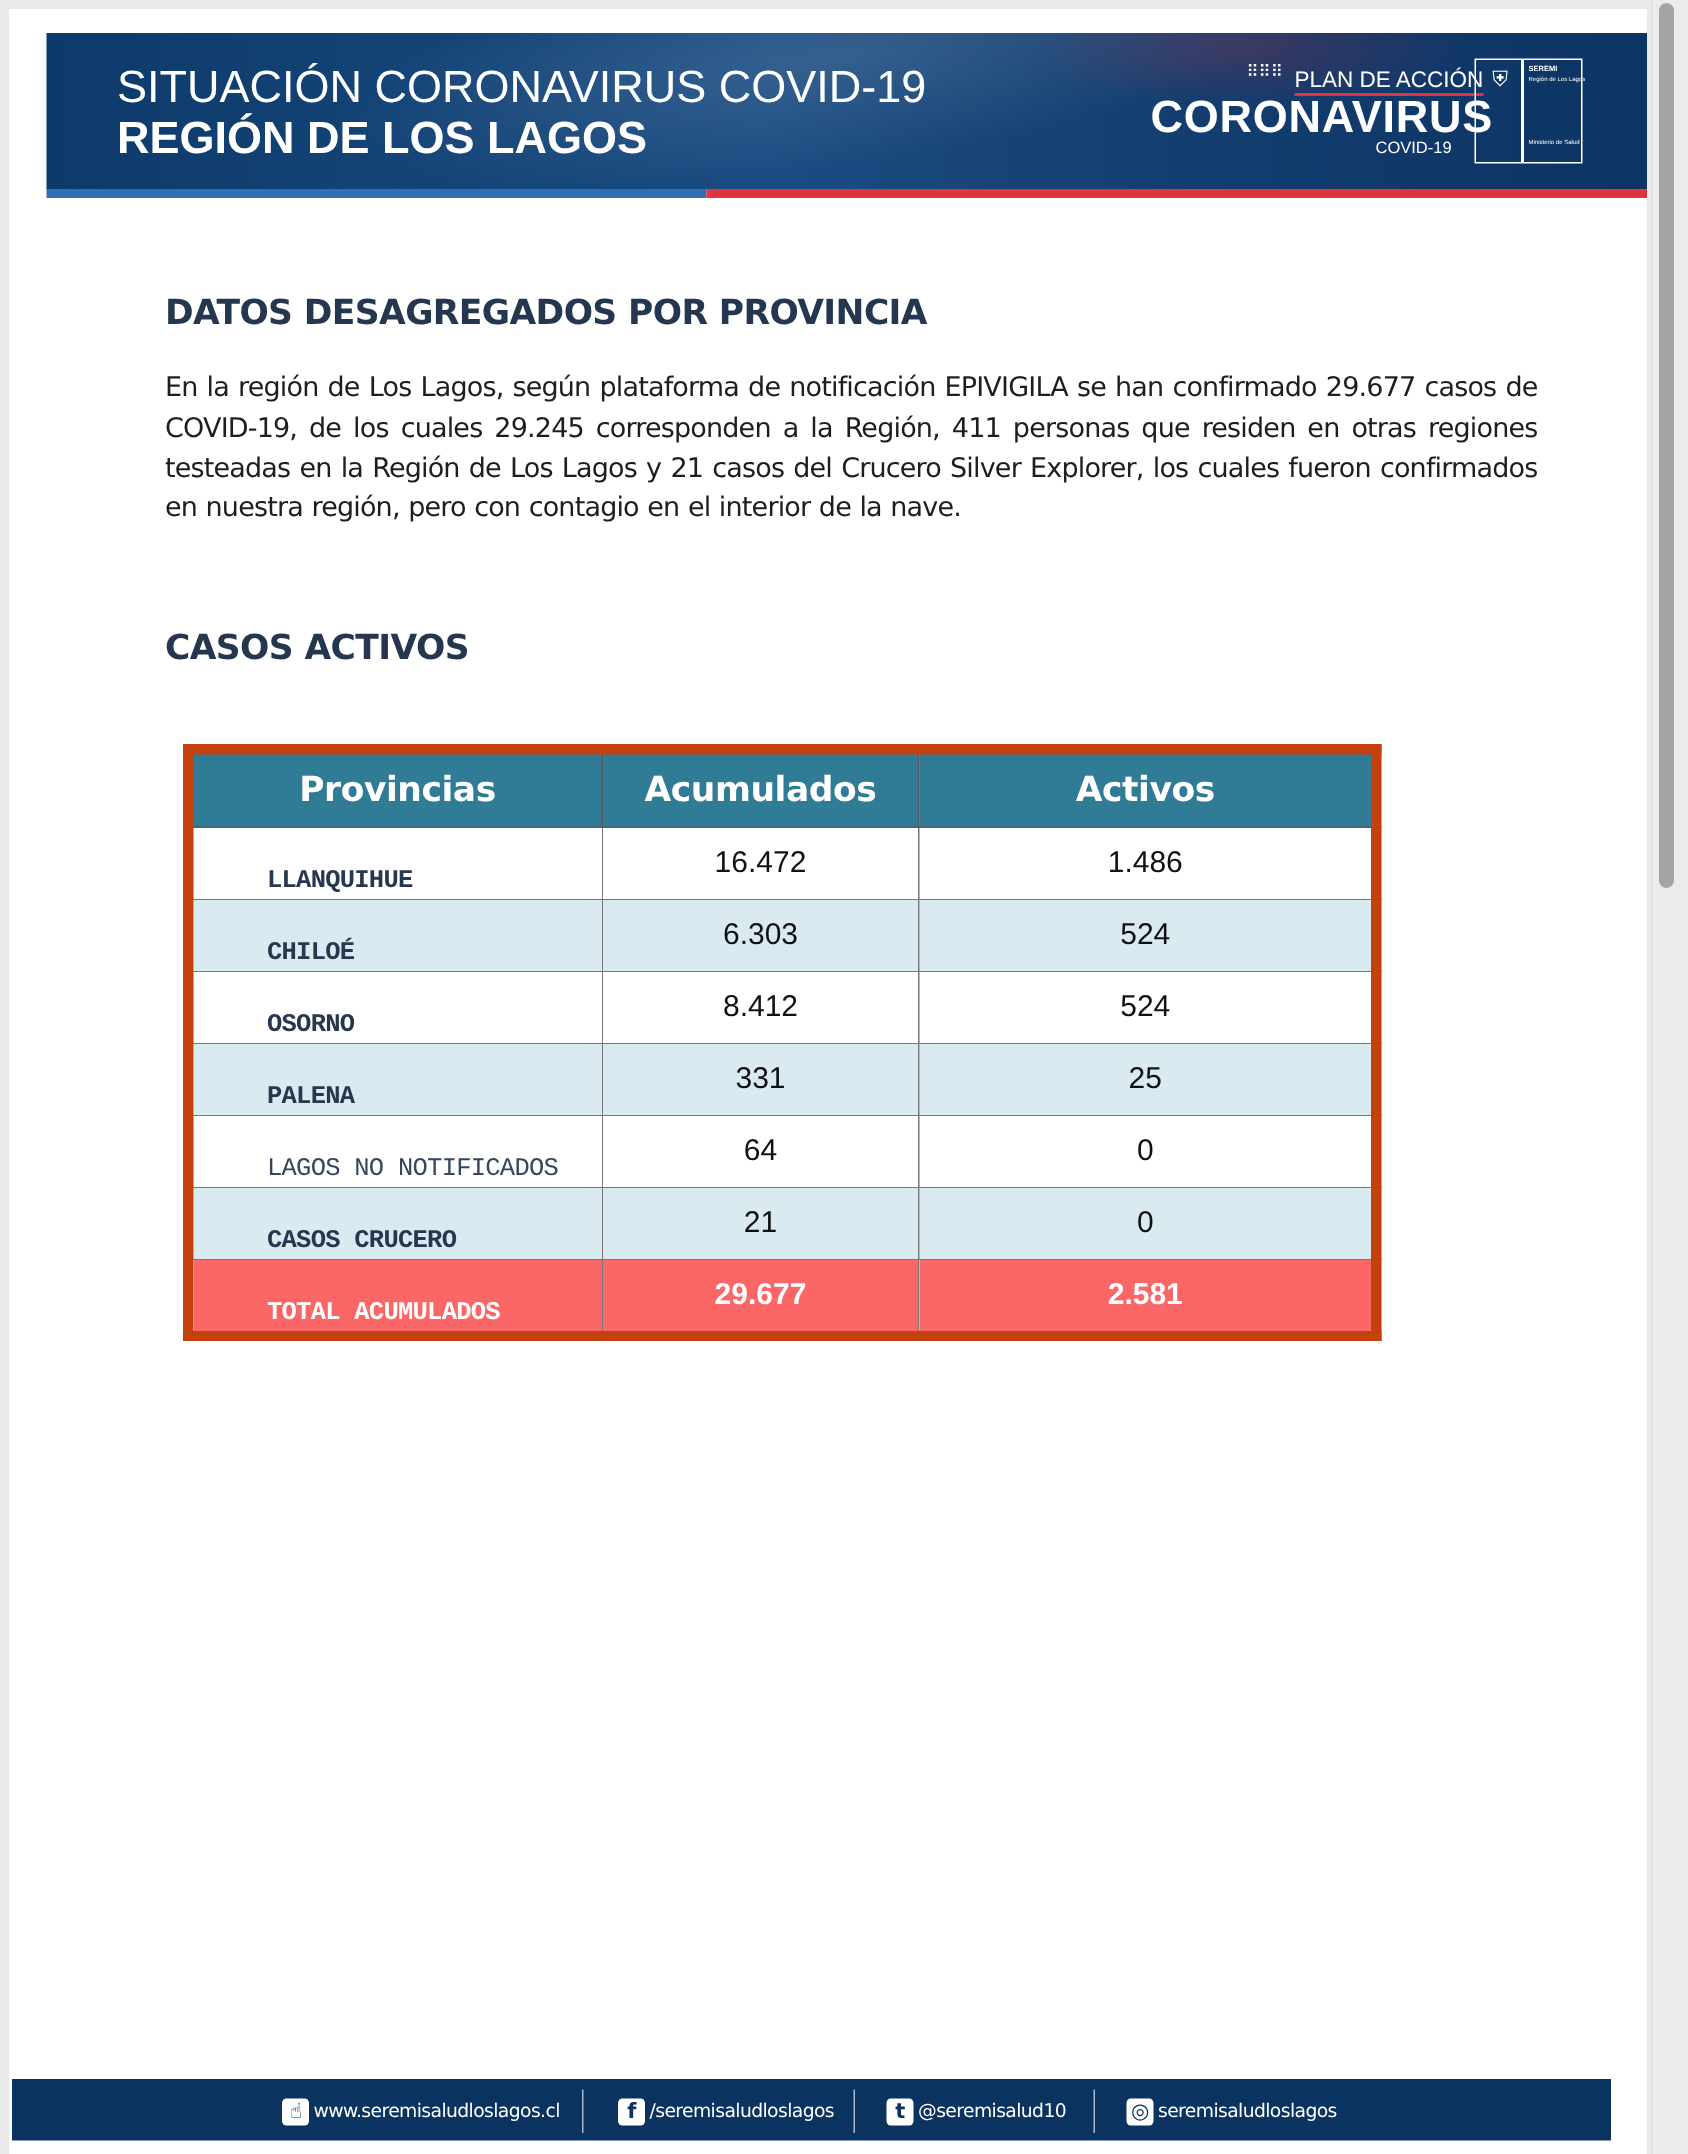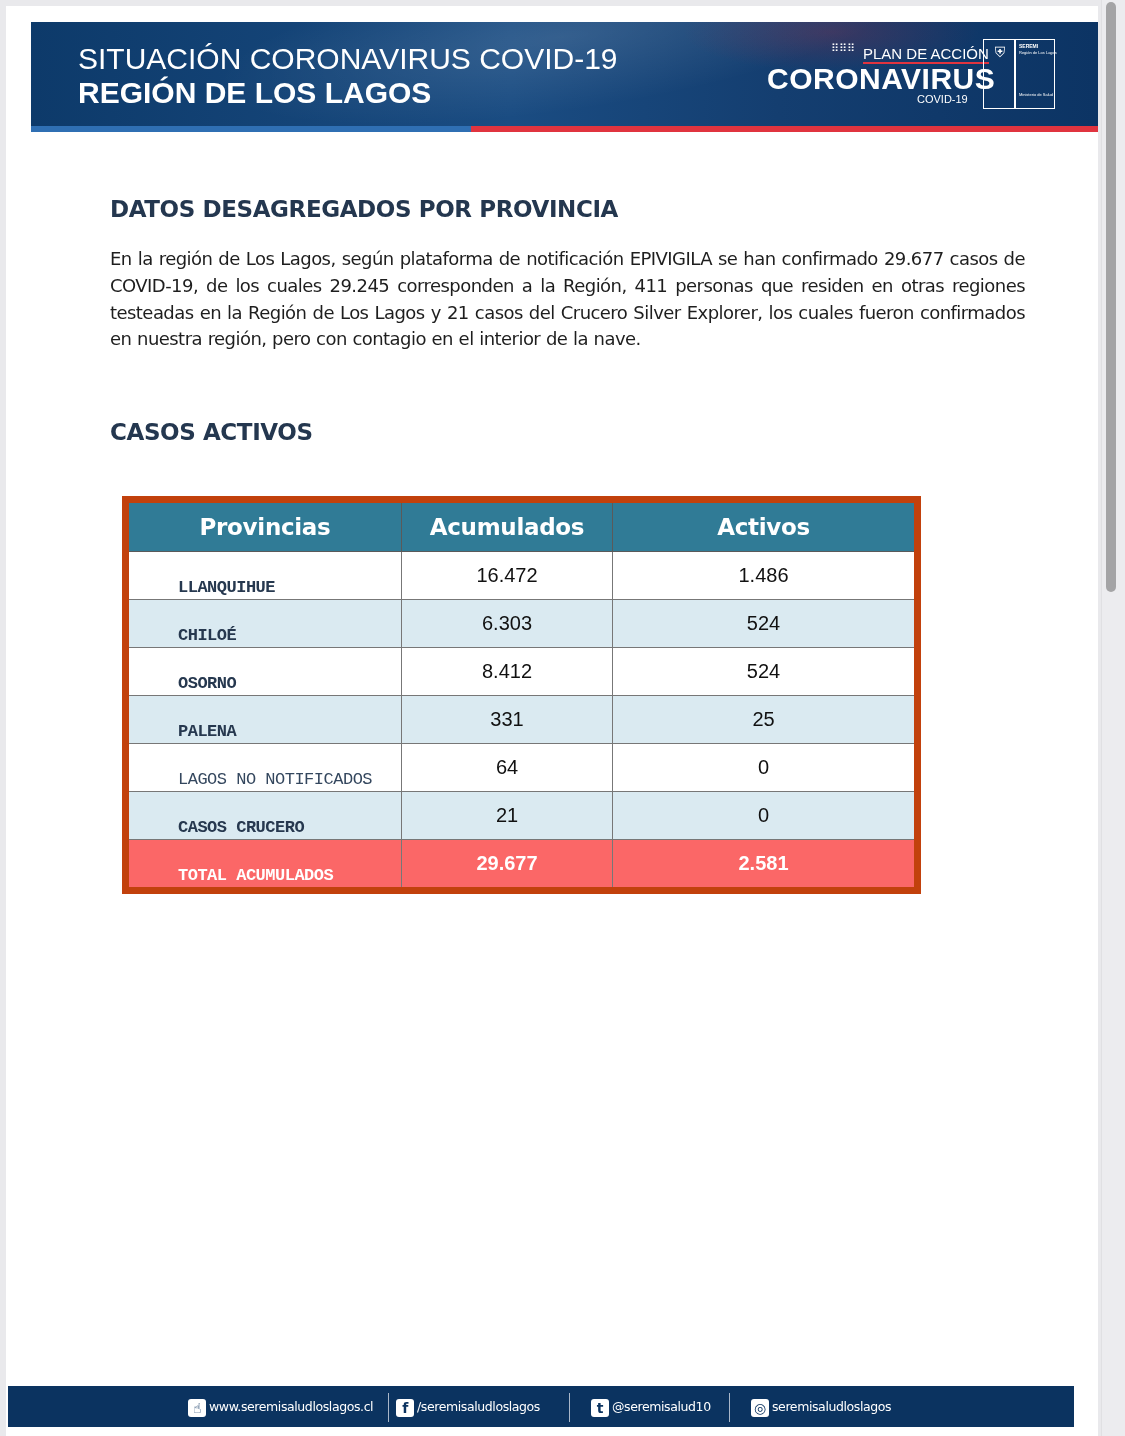--- a/index.html
+++ b/index.html
@@ -243,21 +243,21 @@
         </td>
     </tr>
   </tbody>
 </table>
 
 <div class="footer">
   <div class="f-item" style="left:180px;">
     <span class="f-icon">☝</span><span>www.seremisaludloslagos.cl</span>
   </div>
   <div class="f-sep" style="left:380px;"></div>
-  <div class="f-item" style="left:388px;">
+  <div class="f-item" style="left:404px;">
     <span class="f-icon">f</span><span>/seremisaludloslagos</span>
   </div>
   <div class="f-sep" style="left:561px;"></div>
   <div class="f-item" style="left:583px;">
     <span class="f-icon">t</span><span>@seremisalud10</span>
   </div>
   <div class="f-sep" style="left:721px;"></div>
   <div class="f-item" style="left:743px;">
     <span class="f-icon">◎</span><span>seremisaludloslagos</span>
   </div>

